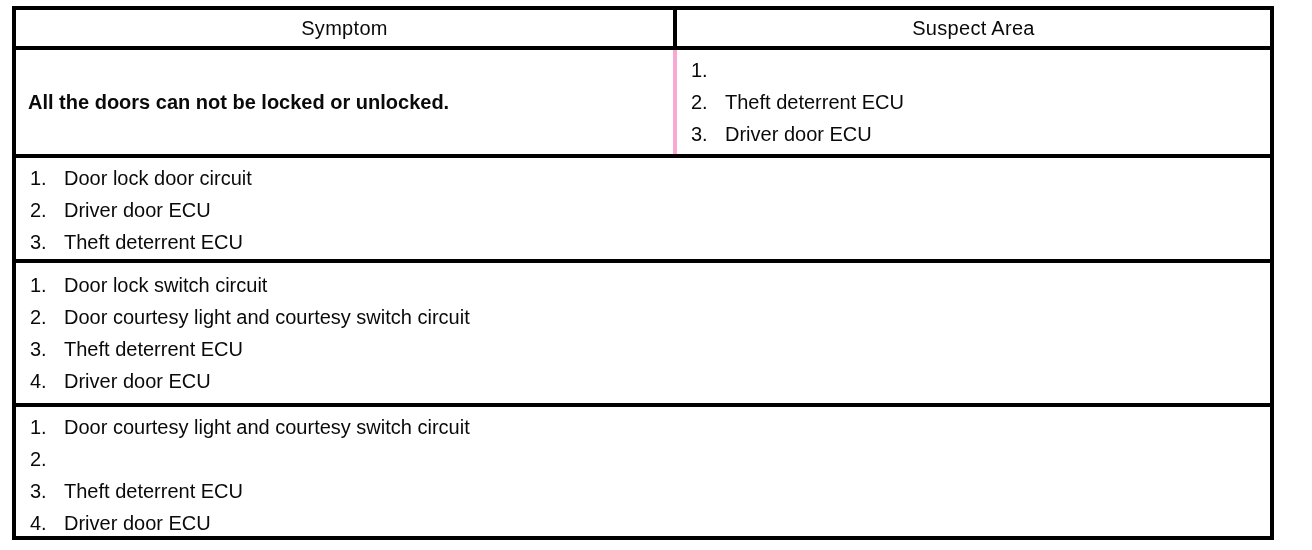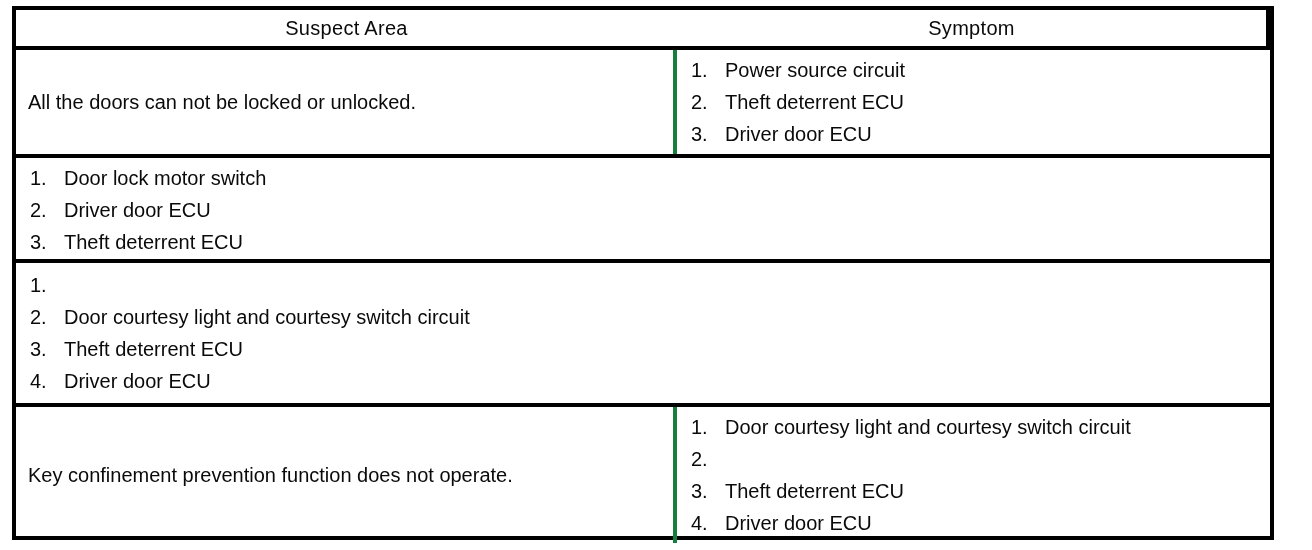--- a/index.html
+++ b/index.html
@@ -35,26 +35,27 @@
   .t-row:first-child { border-top: none; }
   .header-row { height: 36px; }
   .header-cell {
     display: flex;
     align-items: center;
     justify-content: center;
     font-size: 20px;
     letter-spacing: 0.3px;
   }
   .cell-left {
-    border-right: 4px solid #15803d;
+    border-right: 4px solid #f9a8d4;
     display: flex;
     align-items: center;
     padding: 4px 10px 4px 12px;
     font-size: 20px;
     line-height: 24px;
+    font-weight: bold;
   }
   .cell-right {
     display: flex;
     flex-direction: column;
     justify-content: center;
     padding: 4px 10px 4px 14px;
     font-size: 20px;
   }
   .body-row:nth-of-type(2) { height: 108px; }
   .body-row:nth-of-type(3) { height: 105px; }
@@ -69,81 +70,80 @@
     flex: none;
     width: 34px;
   }
 </style>
 </head>
 <body>
 
 <div class="page">
   <div class="doc-table">
     <div class="t-row header-row">
+      <div class="header-cell cell-left-h" style="border-right:4px solid #000;">Symptom</div>
       <div class="header-cell">Suspect Area</div>
-      <div class="header-cell cell-left-h" style="border-right:4px solid #000;">Symptom</div>
     </div>
 
   <div class="t-row body-row">
     <div class="cell-left">All the doors can not be locked or unlocked.</div>
     <div class="cell-right">
           <div class="sa-item">
             <span class="sa-num">1.</span>
-            <span>Power source circuit</span>
           </div>
           <div class="sa-item">
             <span class="sa-num">2.</span>
             <span>Theft deterrent ECU</span>
           </div>
           <div class="sa-item">
             <span class="sa-num">3.</span>
             <span>Driver door ECU</span>
           </div>
         </div>
   </div>
 
   <div class="t-row body-row">
     <div class="cell-right">
           <div class="sa-item">
             <span class="sa-num">1.</span>
-            <span>Door lock motor switch</span>
+            <span>Door lock door circuit</span>
           </div>
           <div class="sa-item">
             <span class="sa-num">2.</span>
             <span>Driver door ECU</span>
           </div>
           <div class="sa-item">
             <span class="sa-num">3.</span>
             <span>Theft deterrent ECU</span>
           </div>
         </div>
   </div>
 
   <div class="t-row body-row">
     <div class="cell-right">
           <div class="sa-item">
             <span class="sa-num">1.</span>
+            <span>Door lock switch circuit</span>
           </div>
           <div class="sa-item">
             <span class="sa-num">2.</span>
             <span>Door courtesy light and courtesy switch circuit</span>
           </div>
           <div class="sa-item">
             <span class="sa-num">3.</span>
             <span>Theft deterrent ECU</span>
           </div>
           <div class="sa-item">
             <span class="sa-num">4.</span>
             <span>Driver door ECU</span>
           </div>
         </div>
   </div>
 
   <div class="t-row body-row">
-    <div class="cell-left">Key confinement prevention function does not operate.</div>
     <div class="cell-right">
           <div class="sa-item">
             <span class="sa-num">1.</span>
             <span>Door courtesy light and courtesy switch circuit</span>
           </div>
           <div class="sa-item">
             <span class="sa-num">2.</span>
           </div>
           <div class="sa-item">
             <span class="sa-num">3.</span>

